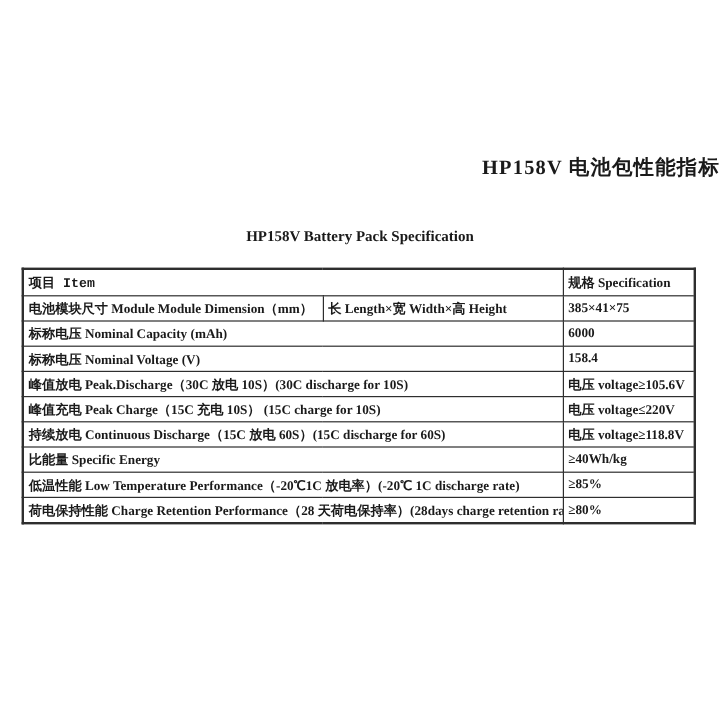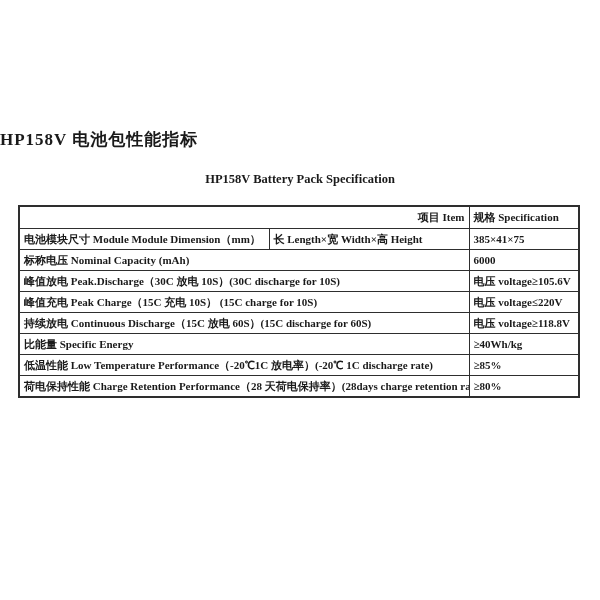--- a/index.html
+++ b/index.html
@@ -13,22 +13,22 @@
     font-family: "Liberation Serif", serif;
     color: #1a1a1a;
     overflow: hidden;
   }
   .doc {
     padding-top: 128px;
   }
   .title-zh {
     font-size: 17px;
     font-weight: bold;
-    text-align: left;
-    margin: 0 0 21px 0;
+    text-align: right;
+    margin: 0 0 39px 0;
     letter-spacing: 1px;
   }
   .title-en {
     font-size: 12.5px;
     font-weight: bold;
     text-align: center;
     margin: 16px 0 18px 0;
   }
   table.spec-table {
     border-collapse: collapse;
@@ -46,21 +46,21 @@
     font-weight: bold;
     height: 20px;
     padding: 0 4px;
     vertical-align: middle;
     white-space: nowrap;
     overflow: hidden;
   }
   table.spec-table tr.header-row td {
     height: 21px;
   }
-  td.item-header { text-align: right; }
+  td.item-header { text-align: left; font-family: Liberation Mono, monospace; }
   td.spec-col { padding-left: 5px; }
 </style>
 </head>
 <body>
 
 <div class="doc">
   <h1 class="title-zh">HP158V 电池包性能指标</h1>
   <h2 class="title-en">HP158V Battery Pack Specification</h2>
 
   <table class="spec-table">
@@ -77,20 +77,24 @@
       <tr>
         <td>电池模块尺寸 Module Module Dimension（mm）</td>
         <td>长 Length×宽 Width×高 Height</td>
         <td class="spec-col">385×41×75</td>
       </tr>
       <tr>
         <td colspan="2">标称电压 Nominal Capacity (mAh)</td>
         <td class="spec-col">6000</td>
       </tr>
       <tr>
+        <td colspan="2">标称电压 Nominal Voltage (V)</td>
+        <td class="spec-col">158.4</td>
+      </tr>
+      <tr>
         <td colspan="2">峰值放电 Peak.Discharge（30C 放电 10S）(30C discharge for 10S)</td>
         <td class="spec-col">电压 voltage≥105.6V</td>
       </tr>
       <tr>
         <td colspan="2">峰值充电 Peak Charge（15C 充电 10S） (15C charge for 10S)</td>
         <td class="spec-col">电压 voltage≤220V</td>
       </tr>
       <tr>
         <td colspan="2">持续放电 Continuous Discharge（15C 放电 60S）(15C discharge for 60S)</td>
         <td class="spec-col">电压 voltage≥118.8V</td>

